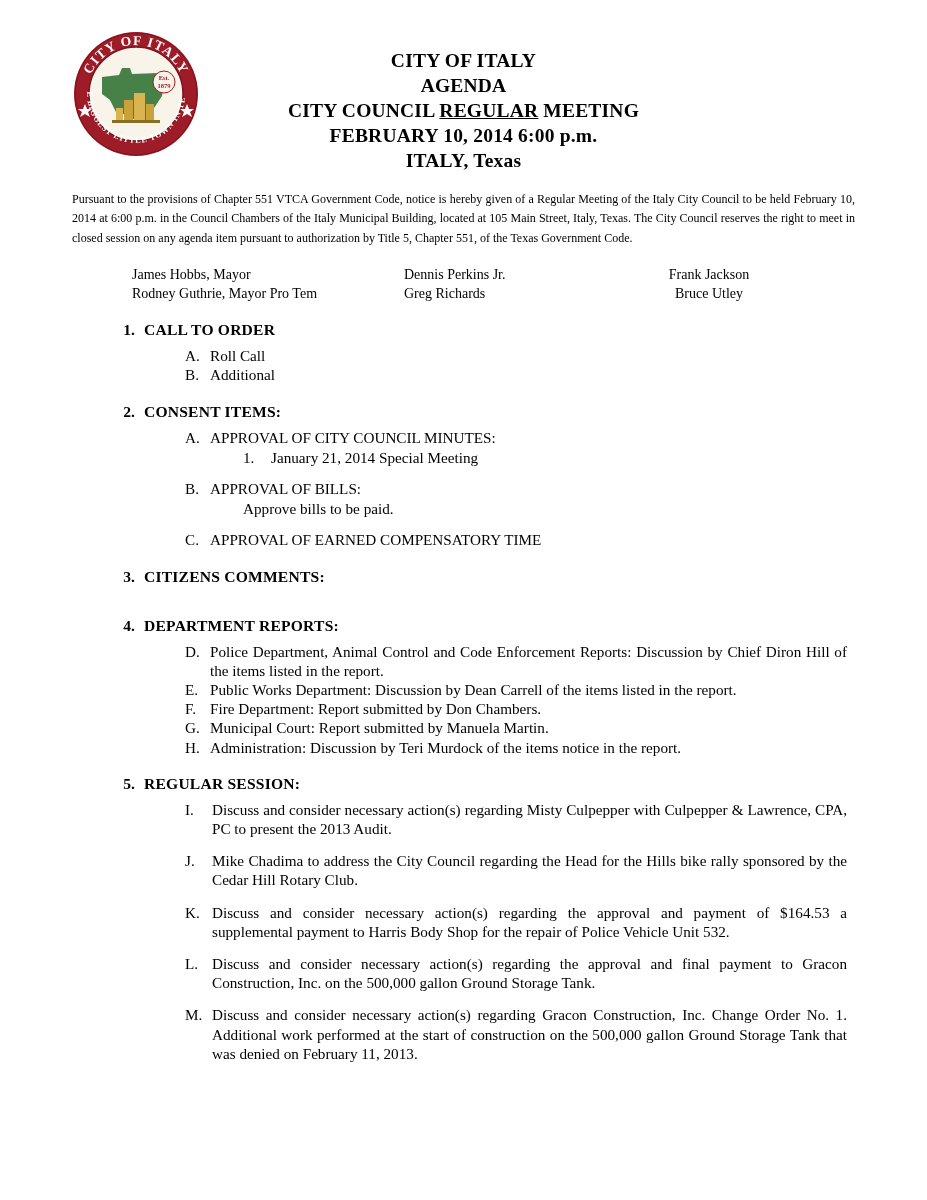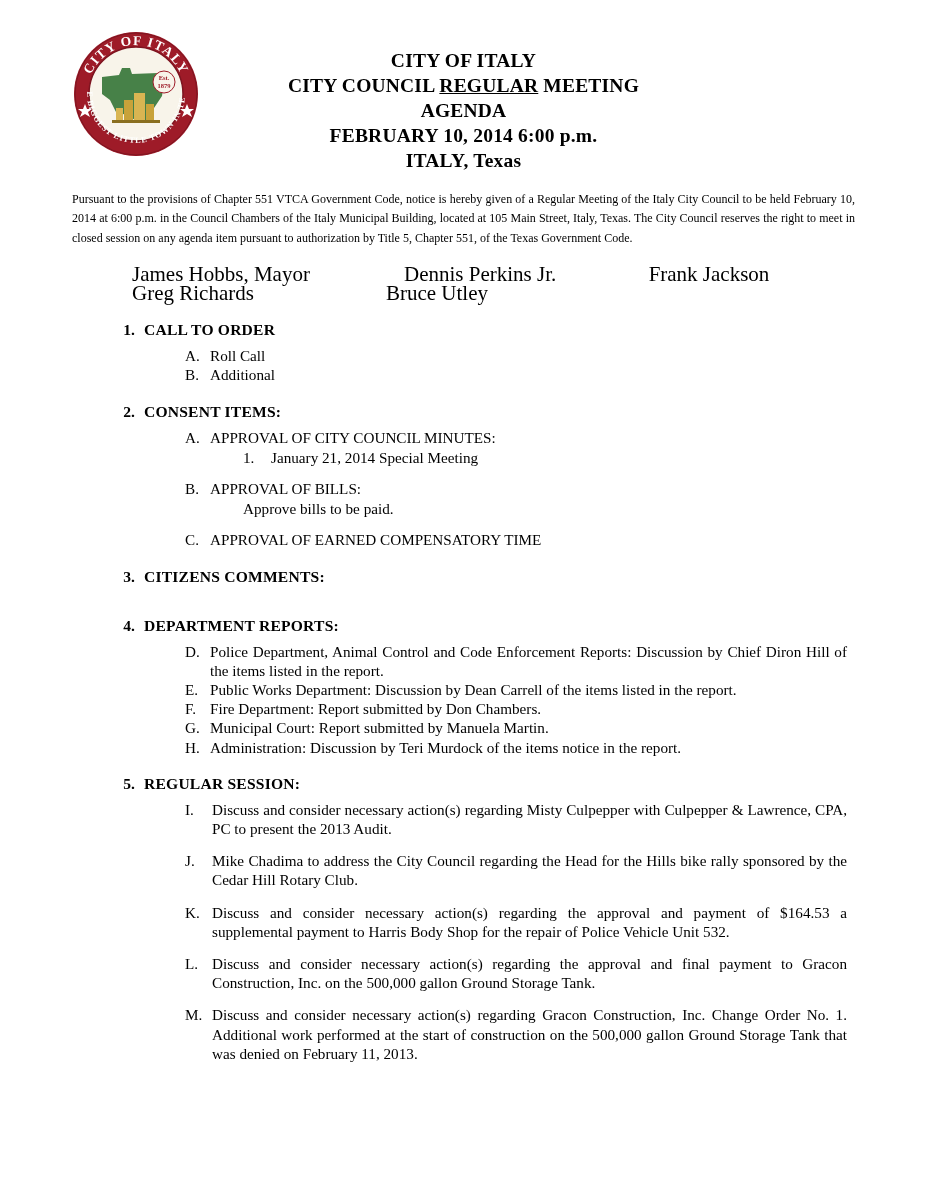--- a/index.html
+++ b/index.html
@@ -54,21 +54,21 @@
     margin-top: 16px;
     font-size: 12px;
     line-height: 19.4px;
     text-align: justify;
   }
 
   
   .members {
     margin-top: 17px;
     margin-left: 60px;
-    font-size: 21px;
+    font-size: 14px;
     line-height: 19px;
     width: 680px;
   }
   .members .row { display: flex; }
   .members .c1 { width: 272px; }
   .members .c2 { width: 210px; }
   .members .c3 { width: 190px; text-align: center; }
 
   
   .agenda {
@@ -168,36 +168,37 @@
         <rect x="40" y="90" width="48" height="3" fill="#8a6f20"></rect>
 
         <circle cx="92" cy="52" r="11" fill="#f8f4ea" stroke="#9e1b28" stroke-width="1"></circle>
         <text x="92" y="50" text-anchor="middle" font-family="'Liberation Serif', serif" font-size="6.5" fill="#9e1b28" font-weight="bold">Est.</text>
         <text x="92" y="58" text-anchor="middle" font-family="'Liberation Serif', serif" font-size="6.5" fill="#9e1b28" font-weight="bold">1879</text>
       </svg>
     </div>
 
     <div class="title-block">
       <div>CITY OF ITALY</div>
+      <div>AGENDA</div>
       <div><span>CITY COUNCIL </span><span class="ul">REGULAR</span><span> MEETING</span></div>
-      <div>AGENDA</div>
       <div>FEBRUARY 10, 2014    6:00 p.m.</div>
       <div>ITALY, Texas</div>
     </div>
   </div>
 
   <div class="intro">Pursuant to the provisions of Chapter 551 VTCA Government Code, notice is hereby given of a Regular Meeting of the Italy City Council to be held February 10, 2014 at 6:00 p.m. in the Council Chambers of the Italy Municipal Building, located at 105 Main Street, Italy, Texas.  The City Council reserves the right to meet in closed session on any agenda item pursuant to authorization by Title 5, Chapter 551, of the Texas Government Code.</div>
 
   <div class="members">
     <div class="row">
       <div class="c1">James Hobbs, Mayor</div>
       <div class="c2">Dennis Perkins Jr.</div>
       <div class="c3">Frank Jackson</div>
     </div>
     <div class="row">
+      <div class="c1">Rodney Guthrie, Mayor Pro Tem</div>
       <div class="c2">Greg Richards</div>
       <div class="c3">Bruce Utley</div>
     </div>
   </div>
 
   <div class="agenda">
 
     <div class="item">
       <div class="num">1.</div>
       <div class="head">CALL TO ORDER</div>

